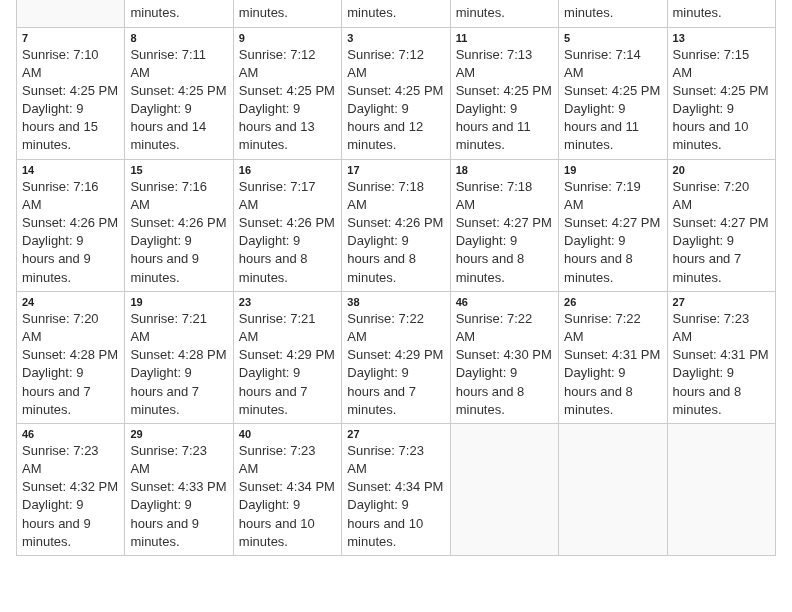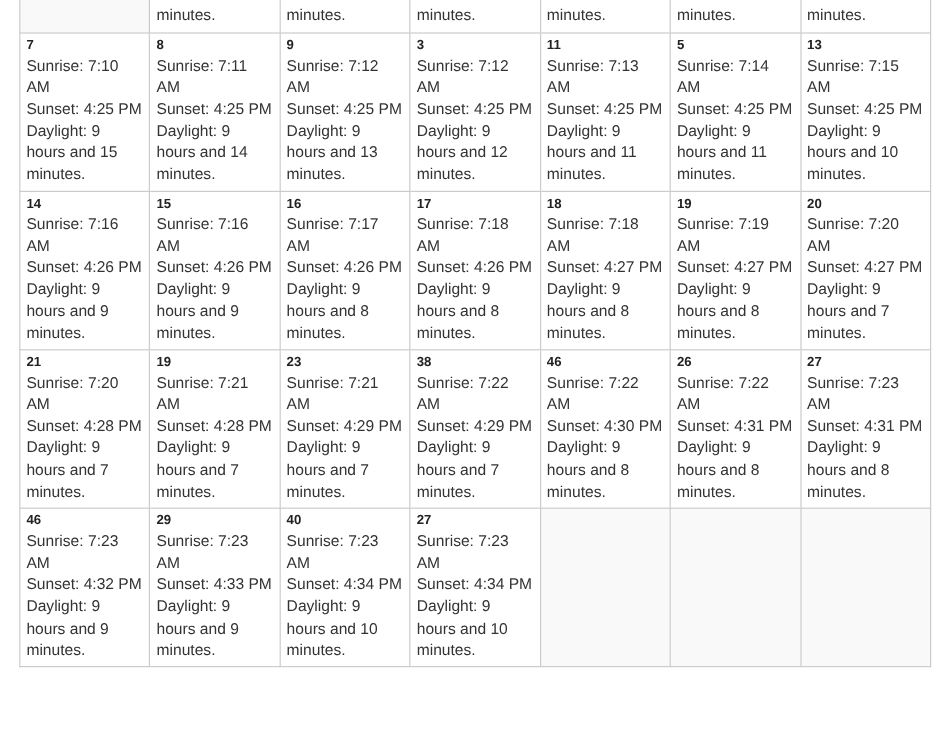--- a/index.html
+++ b/index.html
@@ -213,21 +213,21 @@
             <span class="day-number">19</span>
             <div class="day-info">Sunrise: 7:19 AM<br>Sunset: 4:27 PM<br>Daylight: 9 hours and 8 minutes.</div>
           </td>
           <td>
             <span class="day-number">20</span>
             <div class="day-info">Sunrise: 7:20 AM<br>Sunset: 4:27 PM<br>Daylight: 9 hours and 7 minutes.</div>
           </td>
         </tr>
         <tr>
           <td>
-            <span class="day-number">21</span>
+            <span class="day-number">24</span>
             <div class="day-info">Sunrise: 7:20 AM<br>Sunset: 4:28 PM<br>Daylight: 9 hours and 7 minutes.</div>
           </td>
           <td>
             <span class="day-number">19</span>
             <div class="day-info">Sunrise: 7:21 AM<br>Sunset: 4:28 PM<br>Daylight: 9 hours and 7 minutes.</div>
           </td>
           <td>
             <span class="day-number">23</span>
             <div class="day-info">Sunrise: 7:21 AM<br>Sunset: 4:29 PM<br>Daylight: 9 hours and 7 minutes.</div>
           </td>

